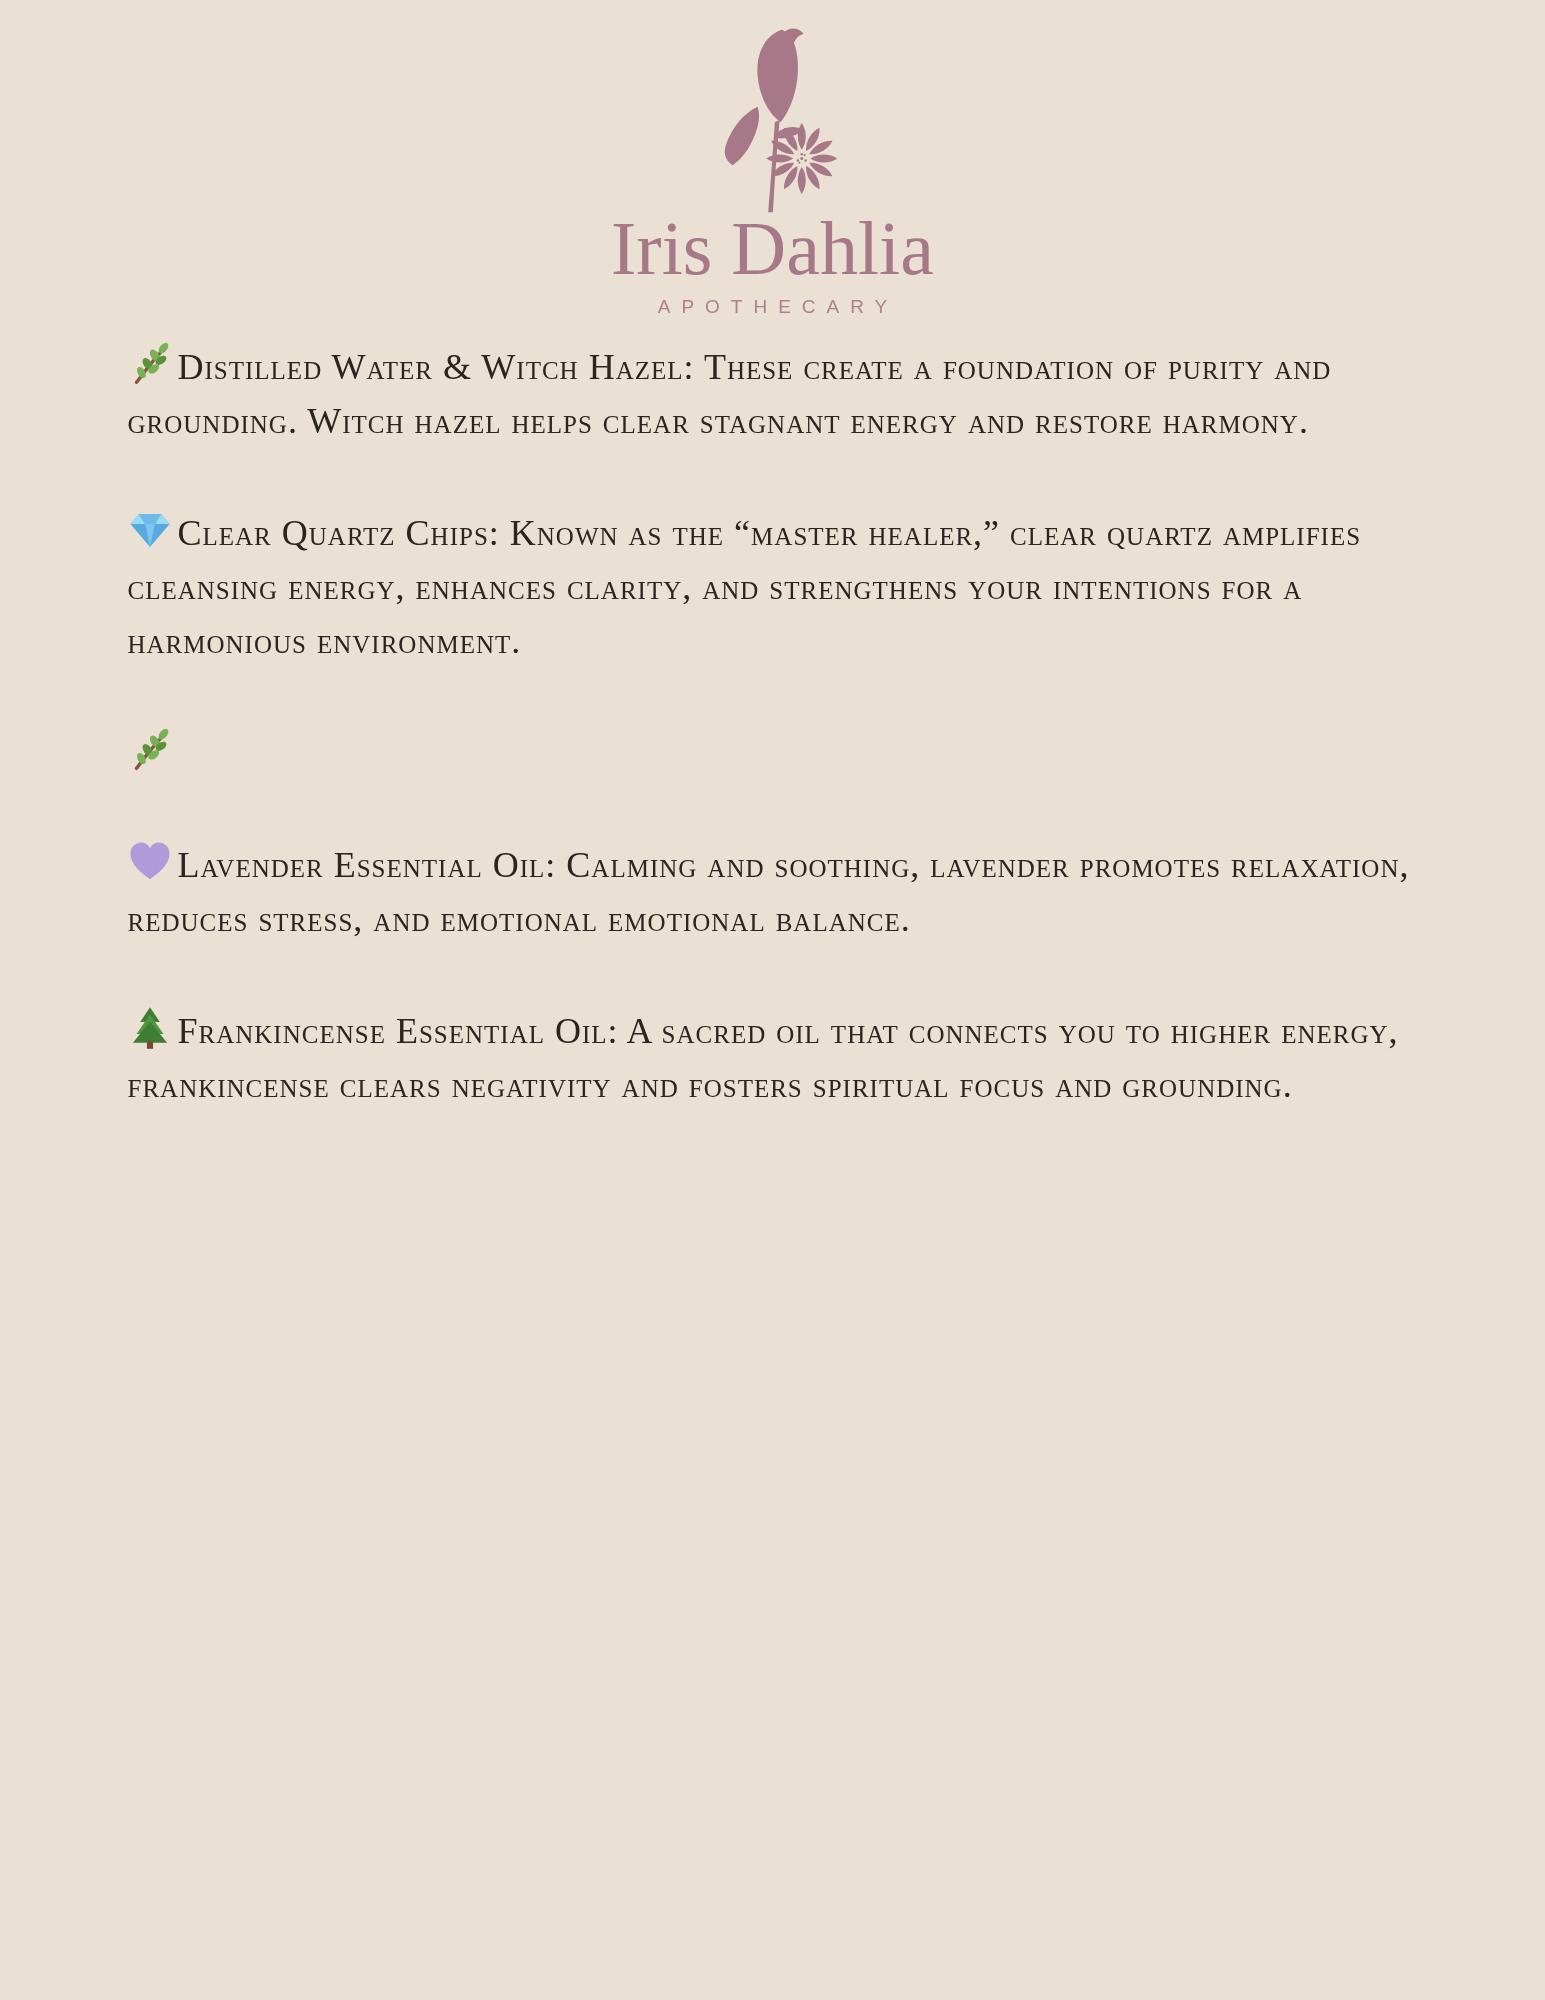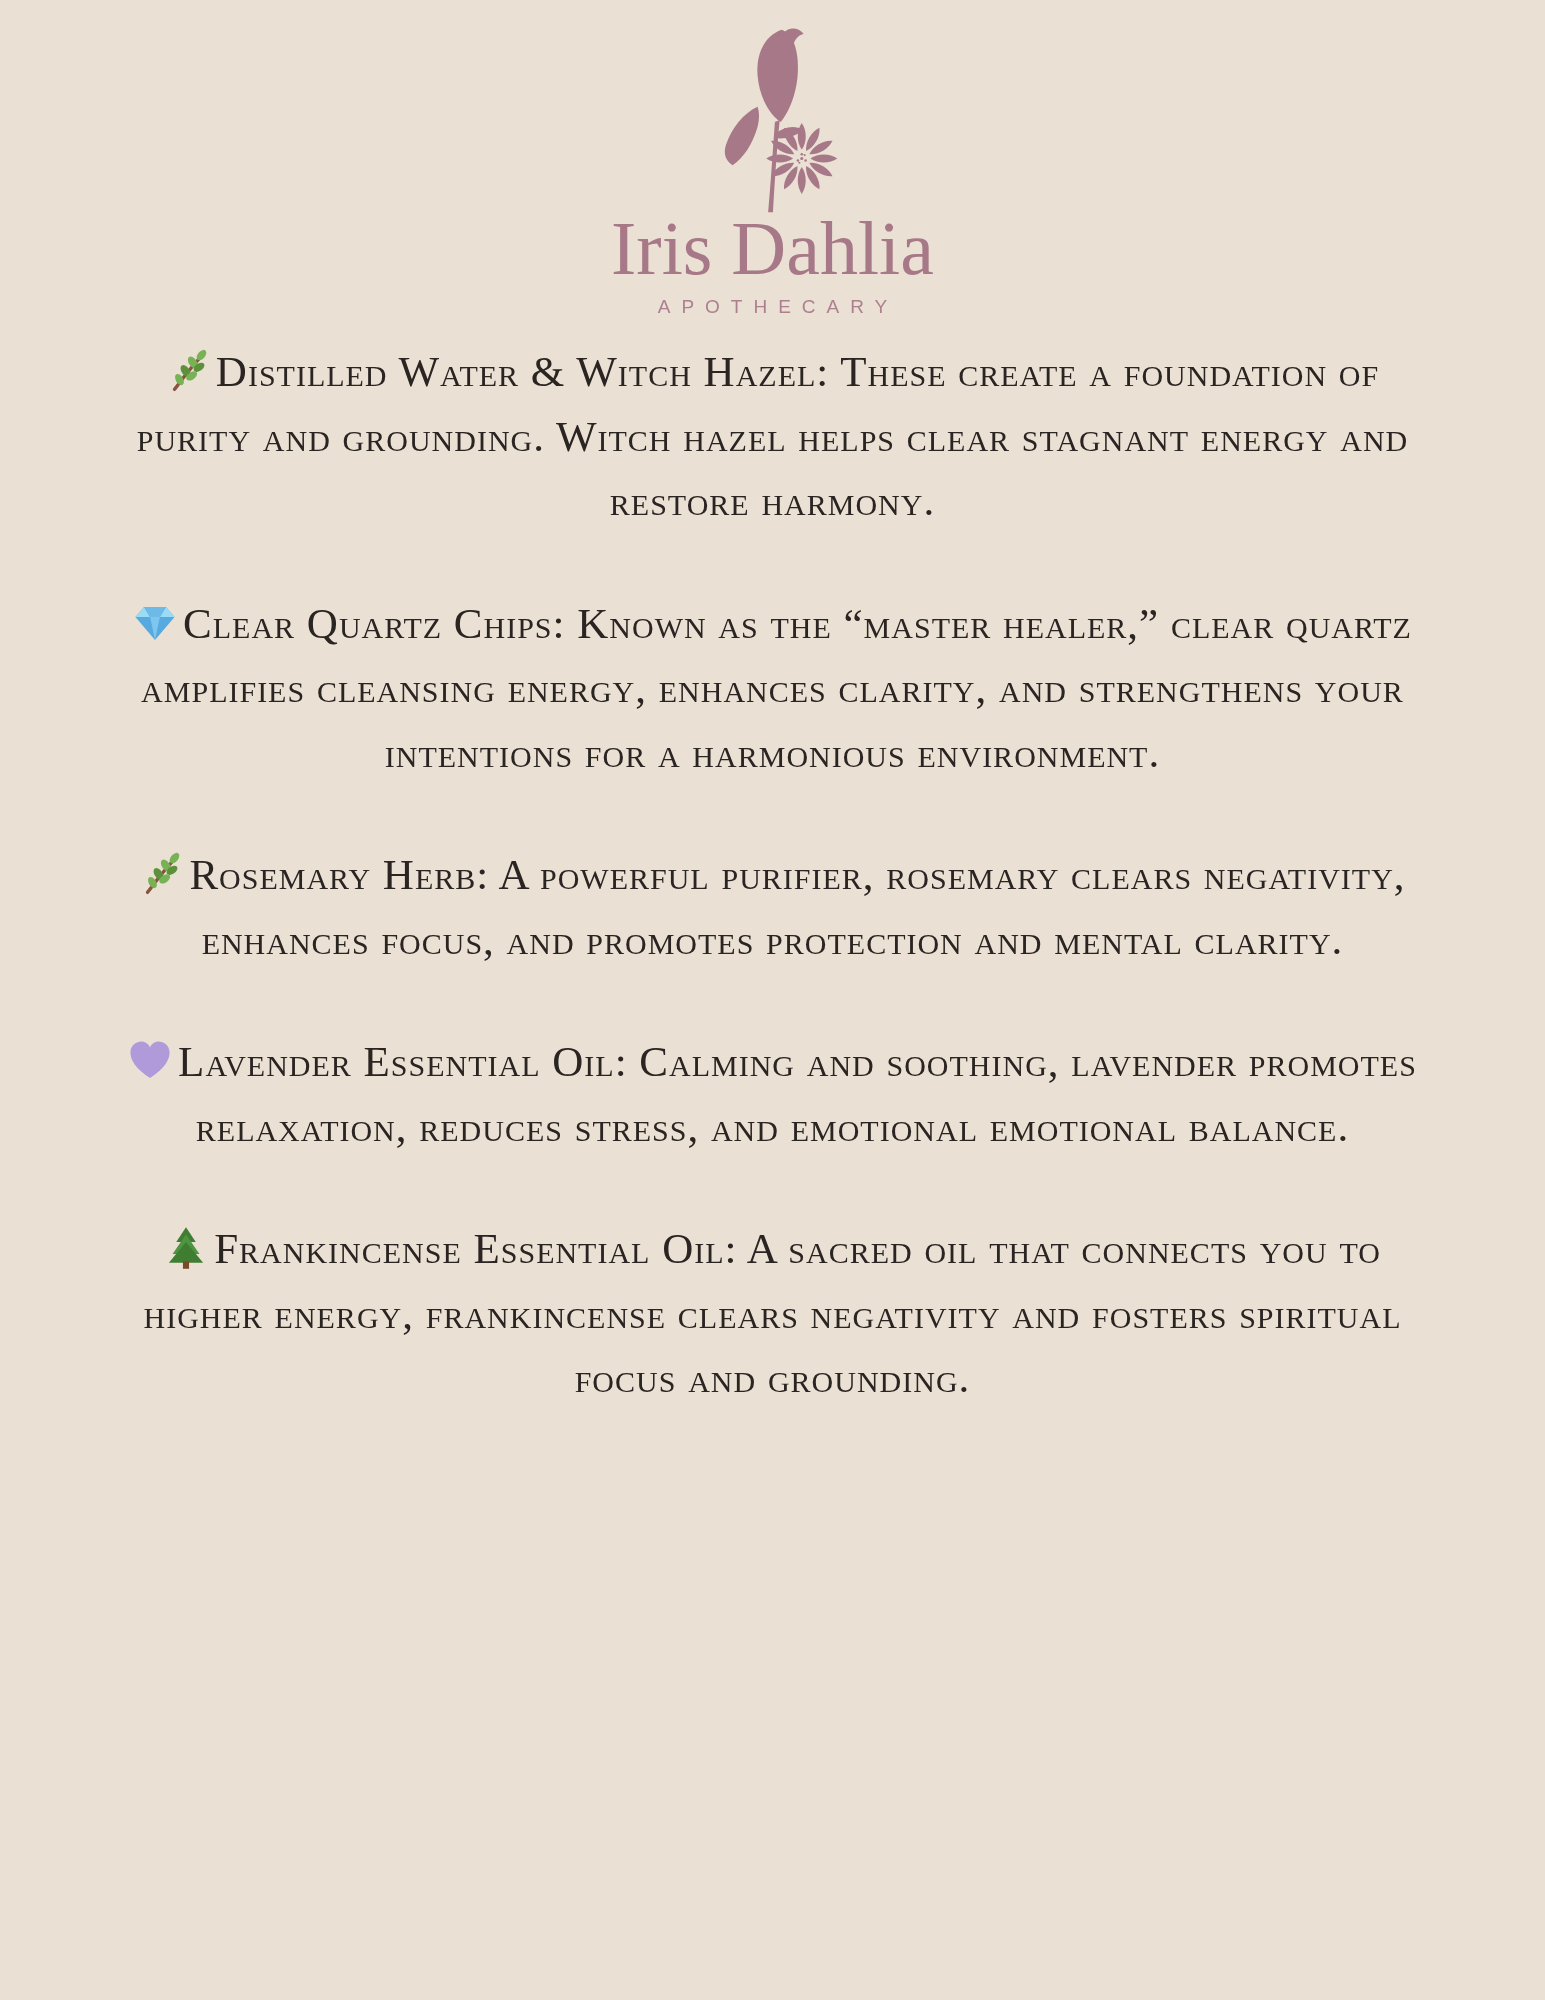--- a/index.html
+++ b/index.html
@@ -22,23 +22,22 @@
     color: #a77887; font-weight: normal;
   }
   .brand-tagline {
     font-family: "Liberation Sans", sans-serif;
     font-size: 19px; letter-spacing: 11px; text-indent: 11px;
     color: #ad8090; margin-top: 12px;
   }
   .content { margin-top: 22px; width: 1290px; }
   p.ing {
     font-variant: small-caps;
-    font-size: 43px; line-height: 1.5; letter-spacing: 1px;
+    font-size: 36px; line-height: 1.5; letter-spacing: 1px;
     color: #2a2422;
-    text-align: center;
     margin: 0 0 58px 0;
   }
   p.ing:last-child { margin-bottom: 0; }
   .emoji {
     display: inline-block;
     width: 44px; height: 44px;
     vertical-align: -7px;
     margin-right: 6px;
   }
 </style>
@@ -117,21 +116,21 @@
 
     <p class="ing">
       <svg class="emoji" viewBox="0 0 36 36" aria-hidden="true">
         <path d="M7 33 C 13 25 21 14 30 5" stroke="#8a5340" stroke-width="2.8" fill="none" stroke-linecap="round"></path>
         <ellipse cx="29" cy="5" rx="3" ry="5" transform="rotate(40 29 5)" fill="#77b255"></ellipse>
         <ellipse cx="22" cy="11" rx="3.2" ry="5.5" transform="rotate(-35 22 11)" fill="#77b255"></ellipse>
         <ellipse cx="27" cy="15" rx="3" ry="5" transform="rotate(55 27 15)" fill="#5c913b"></ellipse>
         <ellipse cx="16" cy="18" rx="3.2" ry="5.5" transform="rotate(-35 16 18)" fill="#5c913b"></ellipse>
         <ellipse cx="21" cy="22" rx="3" ry="5" transform="rotate(55 21 22)" fill="#77b255"></ellipse>
         <ellipse cx="11" cy="25" rx="3" ry="5" transform="rotate(-30 11 25)" fill="#77b255"></ellipse>
-      </svg><span>Rosemary Herb: A powerful purifier, rosemary clears negativity, enhances focus, and promotes protection and mental clarity.</span>
+      </svg>
     </p>
 
 
     <p class="ing">
       <svg class="emoji" viewBox="0 0 36 36" aria-hidden="true">
         <path d="M18 32 C 6 24 2 17 2 11 C 2 5 7 2 11 2 C 14 2 17 4 18 7 C 19 4 22 2 25 2 C 29 2 34 5 34 11 C 34 17 30 24 18 32 Z" fill="#b09ad9"></path>
       </svg><span>Lavender Essential Oil: Calming and soothing, lavender promotes relaxation, reduces stress, and emotional emotional balance.</span>
     </p>
 
     <p class="ing">

